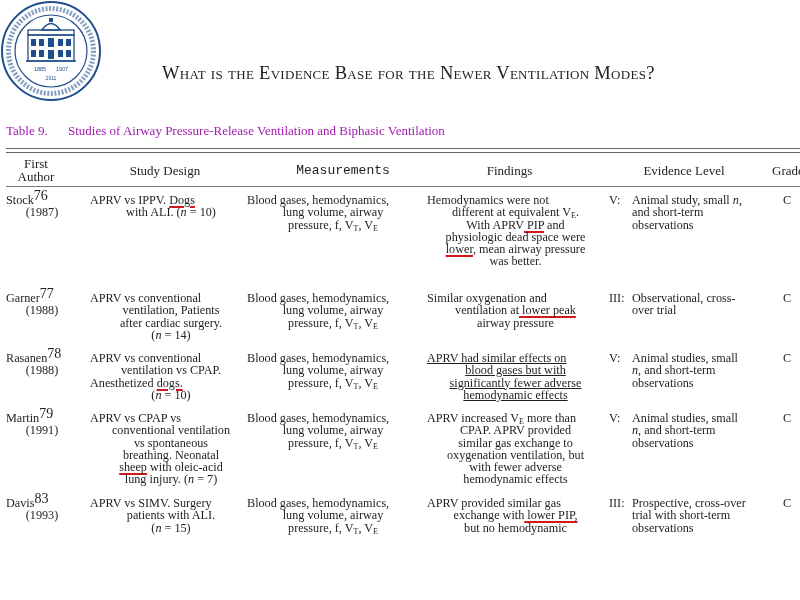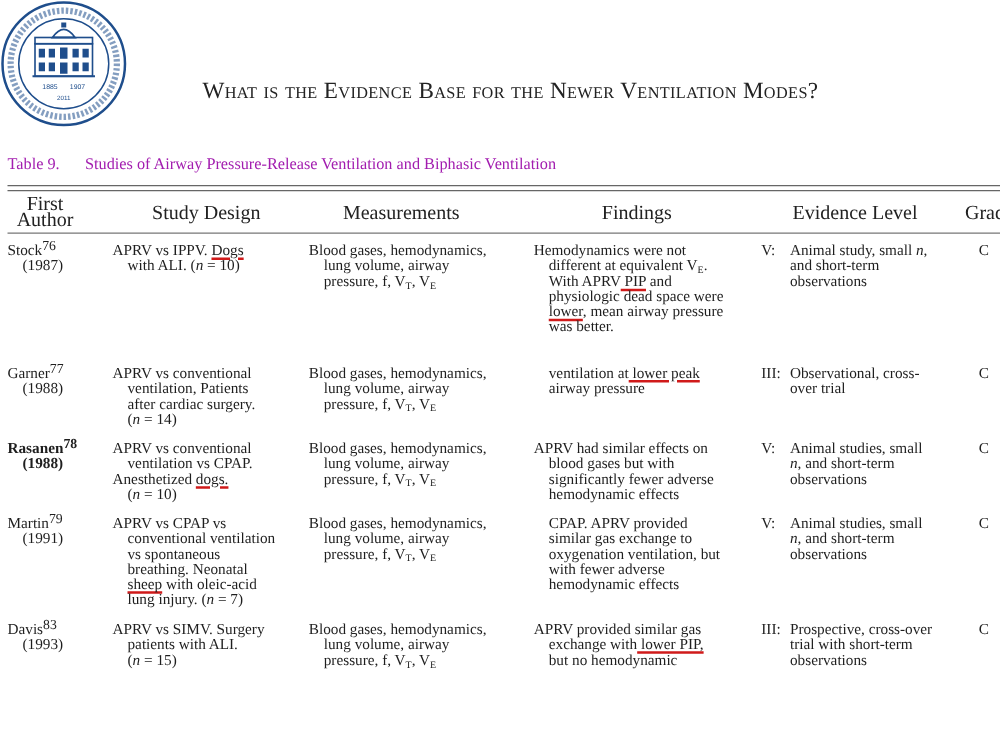--- a/index.html
+++ b/index.html
@@ -11,34 +11,34 @@
   .page-title {
     position: absolute; left: 162px; top: 63px; width: 500px;
     font-size: 18.5px; font-variant: small-caps; letter-spacing: 0.3px; color: #222; white-space: nowrap;
   }
   .table-caption {
     position: absolute; left: 6px; top: 123px; font-size: 13px; color: #a21caf; white-space: nowrap;
   }
   .table-caption .num { display: inline-block; width: 62px; }
   .rule-top { position: absolute; left: 6px; right: 0; top: 148px; height: 3px; border-top: 1px solid #666; border-bottom: 1px solid #666; }
   .rule-head { position: absolute; left: 6px; right: 0; top: 186px; height: 0; border-top: 1px solid #777; }
-  .th { position: absolute; font-size: 16px; color: #222; text-align: center; line-height: 13px; }
+  .th { position: absolute; font-size: 13px; color: #222; text-align: center; line-height: 13px; }
   .cell { position: absolute; font-size: 12.2px; line-height: 12.3px; color: #1e1e1e; }
   .cell .l { white-space: nowrap; }
-  .cell .ind { padding-left: 12px; }
+  .cell .ind { padding-left: 12px; text-align: center; }
   .author { left: 6px; width: 60px; }
   .design { left: 90px; width: 150px; }
   .meas { left: 247px; width: 160px; }
   .find { left: 427px; width: 165px; }
   .ev { left: 609px; width: 170px; }
   .grade { left: 783px; width: 14px; }
   .ev .lvl { display: inline-block; width: 23px; }
   .ev .ind2 { padding-left: 23px; }
   .ul { text-decoration: underline; text-decoration-color: #d01a1a; text-decoration-thickness: 2px; text-underline-offset: 2px; }
-  sup { font-size: 11px; vertical-align: 4px; line-height: 0; }
+  sup { font-size: 14px; vertical-align: 4px; line-height: 0; }
   sub { font-size: 8px; vertical-align: -2px; line-height: 0; }
 </style>
 </head>
 <body>
 
 <div class="logo">
   <svg width="102" height="102" viewBox="0 0 102 102">
     <circle cx="51" cy="51" r="49" fill="#fff" stroke="#1f4e8c" stroke-width="2"></circle>
     <circle cx="51" cy="51" r="36" fill="#fff" stroke="#1f4e8c" stroke-width="1.2"></circle>
     <circle cx="51" cy="51" r="42.5" fill="none" stroke="#1f4e8c" stroke-width="5" stroke-dasharray="2 1.6" opacity="0.55"></circle>
@@ -70,21 +70,21 @@
   <span class="num">Table 9.</span><span>Studies of Airway Pressure-Release Ventilation and Biphasic Ventilation</span>
 </div>
 
 <div class="rule-top"></div>
 
 <div class="th" style="left:6px; top:157px; width:60px;">
   <div>First</div>
   <div>Author</div>
 </div>
 <div class="th" style="left:90px; top:164px; width:150px;">Study Design</div>
-<div class="th" style="left:241px; top:164px; width:160px;">Measurements</div>
+<div class="th" style="left:263px; top:164px; width:160px;font-family:Liberation Mono, monospace;">Measurements</div>
 <div class="th" style="left:427px; top:164px; width:165px;">Findings</div>
 <div class="th" style="left:609px; top:164px; width:150px;">Evidence Level</div>
 <div class="th" style="left:772px; top:164px; width:40px; text-align:left;">Grade</div>
 
 <div class="rule-head"></div>
 
 <div>
   <div class="cell author" style="top:194px;">
     <div class="l"><span>Stock</span><sup>76</sup></div>
     <div class="l ind">(1987)</div>
@@ -124,47 +124,48 @@
     <div class="l ind">ventilation, Patients</div>
     <div class="l ind">after cardiac surgery.</div>
     <div class="l ind"><span>(</span><i>n</i><span> = 14)</span></div>
   </div>
   <div class="cell meas" style="top:292px;">
     <div class="l">Blood gases, hemodynamics,</div>
     <div class="l ind">lung volume, airway</div>
     <div class="l ind"><span>pressure, f, V</span><sub>T</sub><span>, V</span><sub>E</sub></div>
   </div>
   <div class="cell find" style="top:292px;">
+    <div class="l">Similar oxygenation and</div>
     <div class="l ind"><span>ventilation at</span><span class="ul"> lower peak</span></div>
     <div class="l ind">airway pressure</div>
   </div>
   <div class="cell ev" style="top:292px;">
     <div class="l"><span class="lvl">III:</span><span>Observational, cross-</span></div>
     <div class="l ind2">over trial</div>
   </div>
   <div class="cell grade" style="top:292px;">C</div>
 </div>
 
 <div>
-  <div class="cell author" style="top:352px;font-weight:bold;">
+  <div class="cell author" style="top:352px;">
     <div class="l"><span>Rasanen</span><sup>78</sup></div>
     <div class="l ind">(1988)</div>
   </div>
   <div class="cell design" style="top:352px;">
     <div class="l">APRV vs conventional</div>
     <div class="l ind">ventilation vs CPAP.</div>
     <div class="l"><span>Anesthetized </span><span class="ul">dogs.</span></div>
     <div class="l ind"><span>(</span><i>n</i><span> = 10)</span></div>
   </div>
   <div class="cell meas" style="top:352px;">
     <div class="l">Blood gases, hemodynamics,</div>
     <div class="l ind">lung volume, airway</div>
     <div class="l ind"><span>pressure, f, V</span><sub>T</sub><span>, V</span><sub>E</sub></div>
   </div>
-  <div class="cell find" style="top:352px;">
+  <div class="cell find" style="top:352px;text-decoration:underline;">
     <div class="l">APRV had similar effects on</div>
     <div class="l ind">blood gases but with</div>
     <div class="l ind">significantly fewer adverse</div>
     <div class="l ind">hemodynamic effects</div>
   </div>
   <div class="cell ev" style="top:352px;">
     <div class="l"><span class="lvl">V:</span><span>Animal studies, small</span></div>
     <div class="l ind2"><i>n</i><span>, and short-term</span></div>
     <div class="l ind2">observations</div>
   </div>
@@ -183,20 +184,21 @@
     <div class="l ind">breathing. Neonatal</div>
     <div class="l ind"><span class="ul">sheep</span><span> with oleic-acid</span></div>
     <div class="l ind"><span>lung injury. (</span><i>n</i><span> = 7)</span></div>
   </div>
   <div class="cell meas" style="top:412px;">
     <div class="l">Blood gases, hemodynamics,</div>
     <div class="l ind">lung volume, airway</div>
     <div class="l ind"><span>pressure, f, V</span><sub>T</sub><span>, V</span><sub>E</sub></div>
   </div>
   <div class="cell find" style="top:412px;">
+    <div class="l"><span>APRV increased V</span><sub>E</sub><span> more than</span></div>
     <div class="l ind">CPAP. APRV provided</div>
     <div class="l ind">similar gas exchange to</div>
     <div class="l ind">oxygenation ventilation, but</div>
     <div class="l ind">with fewer adverse</div>
     <div class="l ind">hemodynamic effects</div>
   </div>
   <div class="cell ev" style="top:412px;">
     <div class="l"><span class="lvl">V:</span><span>Animal studies, small</span></div>
     <div class="l ind2"><i>n</i><span>, and short-term</span></div>
     <div class="l ind2">observations</div>

